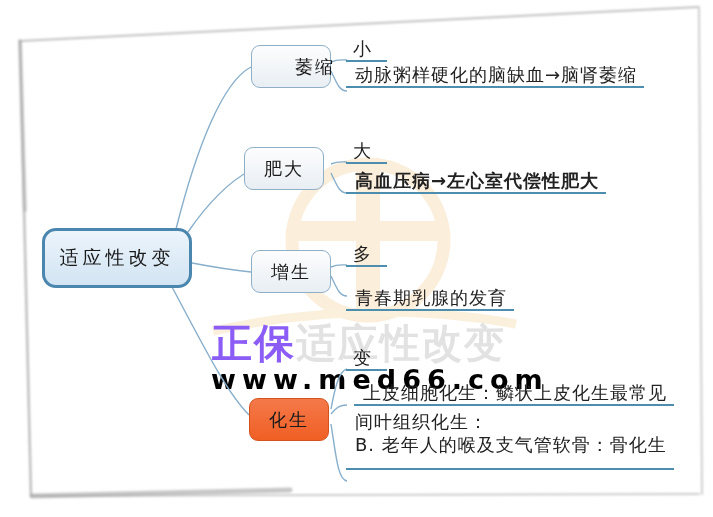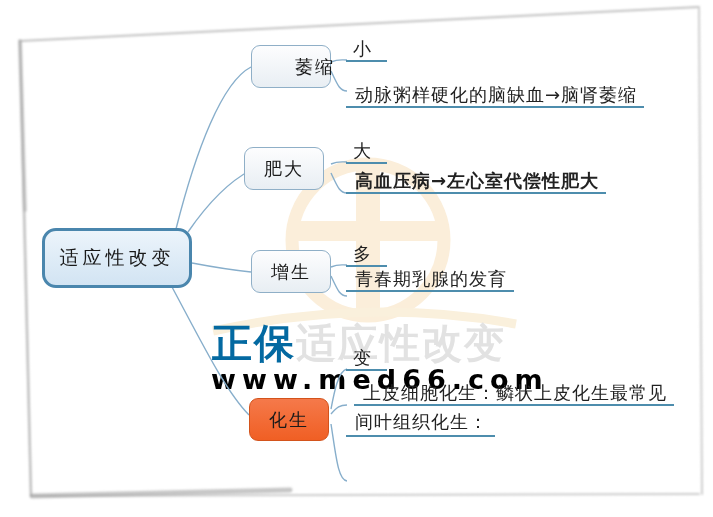--- a/index.html
+++ b/index.html
@@ -4,21 +4,21 @@
 <style>
   html,body{margin:0;padding:0;background:#ffffff;}
   .screen{position:relative;width:713px;height:517px;overflow:hidden;background:#fff;
           font-family:"DejaVu Sans","Liberation Sans",sans-serif;}
   svg.layer{position:absolute;left:0;top:0;width:713px;height:517px;pointer-events:none;}
   .page{position:absolute;left:0;top:0;width:713px;height:517px;}
 
   
   .wm-brand{position:absolute;left:212px;top:316px;font-size:40px;font-weight:bold;
             letter-spacing:2px;white-space:nowrap;}
-  .wm-hi{color:#0369a1;}
+  .wm-hi{color:#8b5cf6;}
   .wm-rest{color:#e2e2e2;}
   .wm-url{position:absolute;left:211px;top:364px;font-size:27px;font-weight:bold;
           letter-spacing:6px;color:#000000;white-space:nowrap;}
 
   
   .node{position:absolute;display:flex;align-items:center;justify-content:center;
         box-sizing:border-box;color:#1a1a1a;white-space:nowrap;}
   .root{left:42px;top:228px;width:150px;height:60px;border:3px solid #4a86ad;border-radius:14px;
         background:linear-gradient(180deg,#ecf4fb 0%,#d2e4f3 100%);
         font-size:19px;letter-spacing:4px;}
@@ -26,21 +26,21 @@
          background:linear-gradient(180deg,#fdfdfe 0%,#e8eef3 100%);
          font-size:18px;letter-spacing:2px;}
   .child.accent{border:1px solid #d3531c;
          background:linear-gradient(180deg,#f5794a 0%,#f05f24 100%);}
 
   
   .leaf{position:absolute;font-size:18px;line-height:21px;letter-spacing:1px;color:#222;
         border-bottom:2px solid #4d8dad;white-space:nowrap;}
   .leaf.short{padding:0 15px 1px 7px;}
   .leaf.long{padding:0 7px 1px 9px;}
-  .leaf.multi{padding:0 7px 2px 9px;}
+  .leaf.multi{padding:0 7px 12px 9px;}
   .leaf.multi .line{display:block;line-height:23px;}
 </style>
 </head>
 <body>
 
 <div class="screen">
 
   <svg class="layer" viewBox="0 0 713 517">
     <defs>
         <filter id="soft">
@@ -95,28 +95,29 @@
     </svg>
 
     <div class="node root">适应性改变</div>
 
     <div class="node child" style="left:251px;top:45px;padding-left:48px;">萎缩</div>
     <div class="node child" style="left:244px;top:147px;">肥大</div>
     <div class="node child" style="left:251px;top:250px;">增生</div>
     <div class="node child accent" style="left:249px;top:398px;">化生</div>
 
     <div class="leaf short" style="left:346px;top:38px;">小</div>
-    <div class="leaf long" style="left:346px;top:84px;">动脉粥样硬化的脑缺血→脑肾萎缩</div>
+    <div class="leaf long" style="left:346px;top:64px;">动脉粥样硬化的脑缺血→脑肾萎缩</div>
 
     <div class="leaf short" style="left:346px;top:140px;">大</div>
     <div class="leaf long" style="left:346px;top:170px;font-weight:bold;">高血压病→左心室代偿性肥大</div>
 
     <div class="leaf short" style="left:346px;top:243px;">多</div>
-    <div class="leaf long" style="left:346px;top:268px;">青春期乳腺的发育</div>
+    <div class="leaf long" style="left:346px;top:287px;">青春期乳腺的发育</div>
 
     <div class="leaf short" style="left:346px;top:347px;">变</div>
     <div class="leaf long" style="left:354px;top:382px;">上皮细胞化生：鳞状上皮化生最常见</div>
     <div class="leaf multi" style="left:346px;top:410px;">
       <span class="line">间叶组织化生：</span>
+      <span class="line">B. 老年人的喉及支气管软骨：骨化生</span>
     </div>
 
   </div>
 </div>
 
 </body></html>

